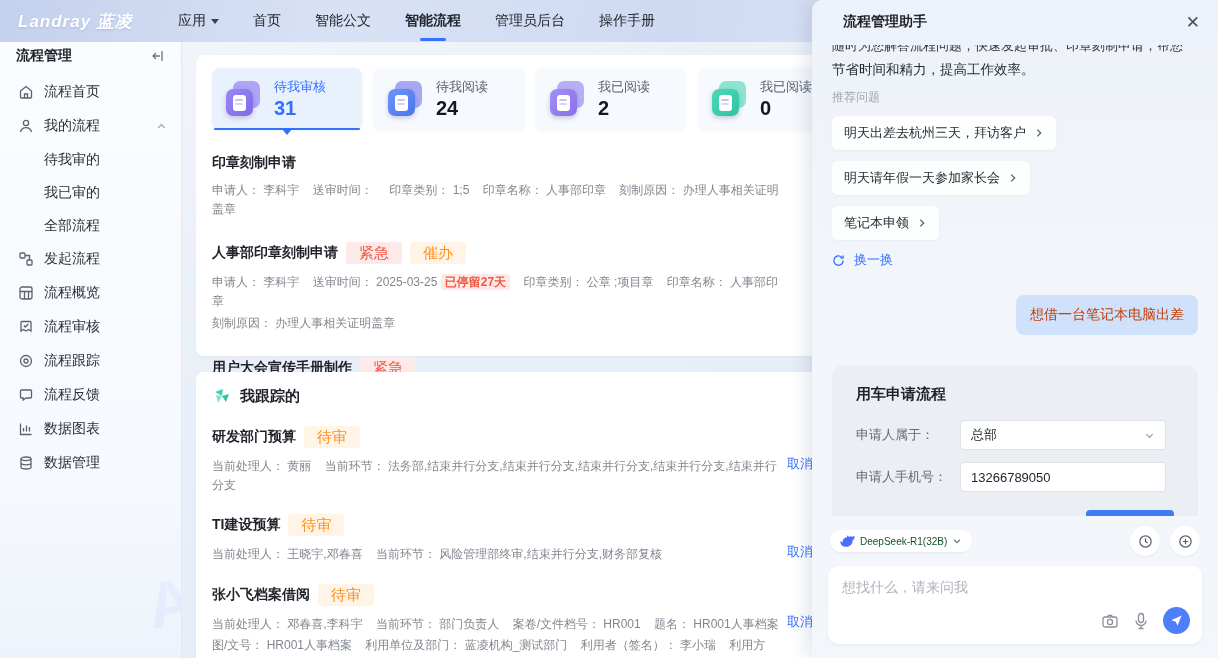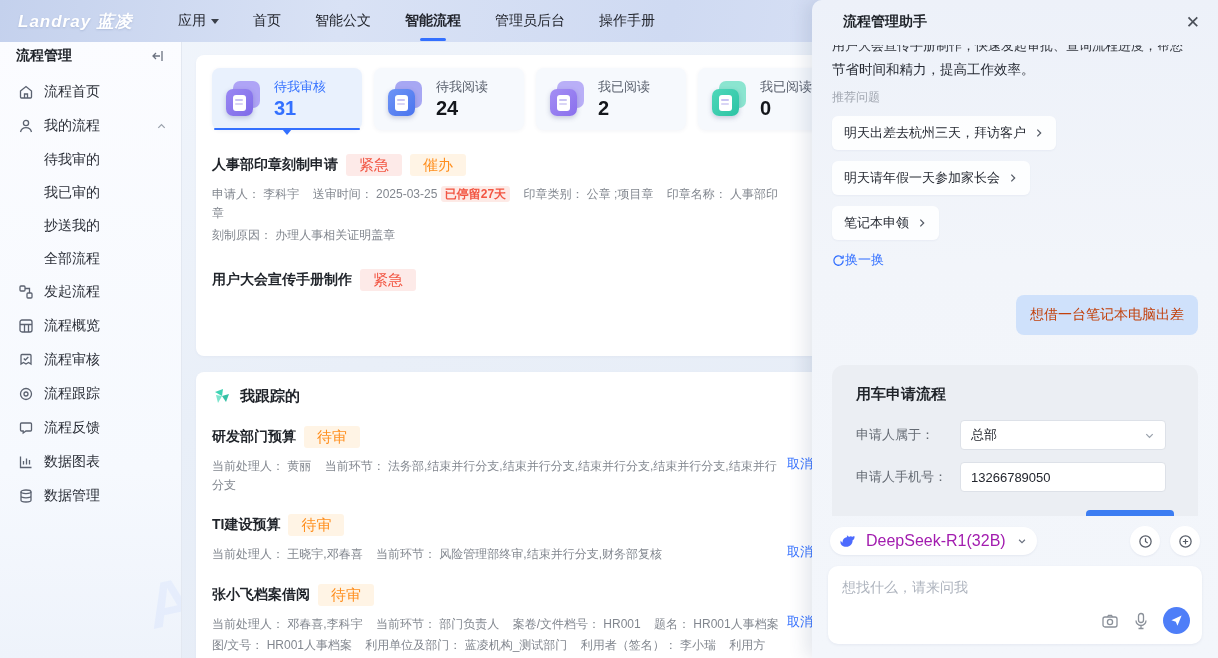--- a/index.html
+++ b/index.html
@@ -94,42 +94,42 @@
   .dr-close { font-size:17px; color:#4a4f58; cursor:pointer; line-height:1; }
   .chat { flex:1; padding:6px 20px 0 20px; overflow:hidden; position:relative; }
   .clip-line { height:11px; overflow:hidden; }
   .clip-line > div { font-size:13px; color:#30343c; margin-top:-8px; white-space:nowrap; }
   .intro2 { font-size:13.5px; color:#262a33; line-height:22px; margin-top:3px; }
   .sug-label { font-size:12px; color:#a0a6b0; margin:8px 0 10px; }
   .chip { display:flex; align-items:center; gap:8px; width:fit-content; max-width:330px;
     background:rgba(255,255,255,.85); border-radius:6px; padding:8px 12px; margin-bottom:11px;
     font-size:13px; color:#262a33; cursor:pointer; box-shadow:0 1px 2px rgba(60,80,130,.05); }
   .chip .chev { color:#555b66; display:flex; }
-  .refresh { display:flex; align-items:center; gap:0; color:#3370ff; font-size:13px;
+  .refresh { display:flex; align-items:center; gap:9px; color:#3370ff; font-size:13px;
     margin-top:4px; cursor:pointer; width:fit-content; }
   .bubble-row { display:flex; justify-content:flex-end; margin-top:26px; }
   .bubble { background:#cfe1fb; border-radius:8px; padding:11px 14px; font-size:14px; color:#c2410c; }
   .form-card { margin-top:30px; background:#ebeef3; border-radius:12px; padding:20px 24px 18px; }
   .form-title { font-size:15px; font-weight:bold; color:#1f2329; margin-bottom:16px; }
   .form-row { display:flex; align-items:center; margin-top:12px; }
   .form-label { width:104px; font-size:13px; color:#646a73; flex:0 0 104px; }
   .select, .input { width:206px; height:30px; background:#ffffff; border:1px solid #dde1e8;
     border-radius:4px; font-size:13px; color:#23262e; display:flex; align-items:center;
     padding:0 10px; }
   .select { justify-content:space-between; cursor:pointer; }
   .select .chev { color:#9aa1ac; display:flex; }
   .input input { border:none; outline:none; width:100%; font-size:13px; color:#23262e;
     font-family:inherit; background:transparent; }
   .form-actions { display:flex; justify-content:flex-end; margin-top:18px; }
   .btn-primary { background:#3c7df2; color:#ffffff; font-size:13px; border:none;
     border-radius:4px; padding:7px 18px; cursor:pointer; font-family:inherit; }
   .dr-bottom { padding:10px 16px 14px; }
   .tools-row { display:flex; align-items:center; margin-bottom:10px; padding:0 2px; }
-  .model-pill { display:flex; align-items:center; gap:11px; background:#ffffff; border-radius:14px;
-    padding:5px 10px; font-size:16px; color:#a21caf; cursor:pointer;
+  .model-pill { display:flex; align-items:center; gap:5px; background:#ffffff; border-radius:14px;
+    padding:5px 10px; font-size:10px; color:#14532d; cursor:pointer;
     box-shadow:0 1px 2px rgba(60,80,130,.08); }
   .model-pill .chev { color:#6b7280; display:flex; }
   .circle-btn { width:30px; height:30px; border-radius:50%; background:#ffffff; margin-left:10px;
     display:flex; align-items:center; justify-content:center; color:#555b66; cursor:pointer;
     box-shadow:0 1px 2px rgba(60,80,130,.08); }
   .spacer { flex:1; }
   .input-card { position:relative; background:#ffffff; border-radius:10px; height:78px;
     padding:12px 14px; box-shadow:0 1px 3px rgba(60,80,130,.08); }
   .input-card input { width:100%; border:none; outline:none; font-size:14px; color:#23262e;
     font-family:inherit; background:transparent; }
@@ -184,21 +184,20 @@
         </span>
       <span>我的流程</span>
       <span class="chev">
           <svg width="11" height="11" viewBox="0 0 12 12" fill="none" stroke="currentColor" stroke-width="1.4">
             <path d="M2.5 7.5L6 4l3.5 3.5"></path>
           </svg>
         </span>
     </div>
     <div class="side-sub">待我审的</div>
     <div class="side-sub">我已审的</div>
-    <div class="side-sub">抄送我的</div>
     <div class="side-sub">全部流程</div>
 
     <div class="side-item">
       <span class="sico">
           <svg width="16" height="16" viewBox="0 0 16 16" fill="none" stroke="currentColor" stroke-width="1.3">
             <rect x="2" y="2" width="5" height="5" rx="1"></rect>
             <rect x="9" y="9" width="5" height="5" rx="1"></rect>
             <path d="M7 4.5h4.5V9"></path>
           </svg>
         </span>
@@ -308,20 +307,26 @@
                 <span class="doc"></span>
               </span>
           </span>
           <span class="txt">
             <span class="lab">我已阅读</span>
             <span class="num">0</span>
           </span>
         </div>
       </div>
 
+      <div class="task">
+        <div class="task-title-row">
+          <span class="task-title">印章刻制申请</span>
+        </div>
+        <div class="meta">申请人： 李科宇    送审时间：     印章类别： 1;5    印章名称： 人事部印章    刻制原因： 办理人事相关证明盖章</div>
+      </div>
 
       <div class="task">
         <div class="task-title-row">
           <span class="task-title">人事部印章刻制申请</span>
           <span class="badge b-red">紧急</span>
           <span class="badge b-org">催办</span>
         </div>
         <div class="meta"><span>申请人： 李科宇    送审时间： 2025-03-25 </span><span class="stay">已停留27天</span><span>    印章类别： 公章 ;项目章    印章名称： 人事部印章</span></div>
         <div class="meta" style="margin-top:4px;">刻制原因： 办理人事相关证明盖章</div>
       </div>
@@ -378,21 +383,21 @@
   </div>
 
   <div class="drawer">
     <div class="dr-head">
       <span class="dr-title">流程管理助手</span>
       <span class="dr-close">✕</span>
     </div>
 
     <div class="chat">
       <div class="clip-line">
-        <div>用户大会宣传手册制作，快速发起审批、查询流程进度，帮您</div>
+        <div>随时为您解答流程问题，快速发起审批、印章刻制申请，帮您</div>
       </div>
       <div class="intro2">节省时间和精力，提高工作效率。</div>
       <div class="sug-label">推荐问题</div>
 
       <div class="chip">
         <span>明天出差去杭州三天，拜访客户</span>
         <span class="chev">
             <svg width="10" height="10" viewBox="0 0 12 12" fill="none" stroke="currentColor" stroke-width="1.5">
               <path d="M4 2l4 4-4 4"></path>
             </svg>

